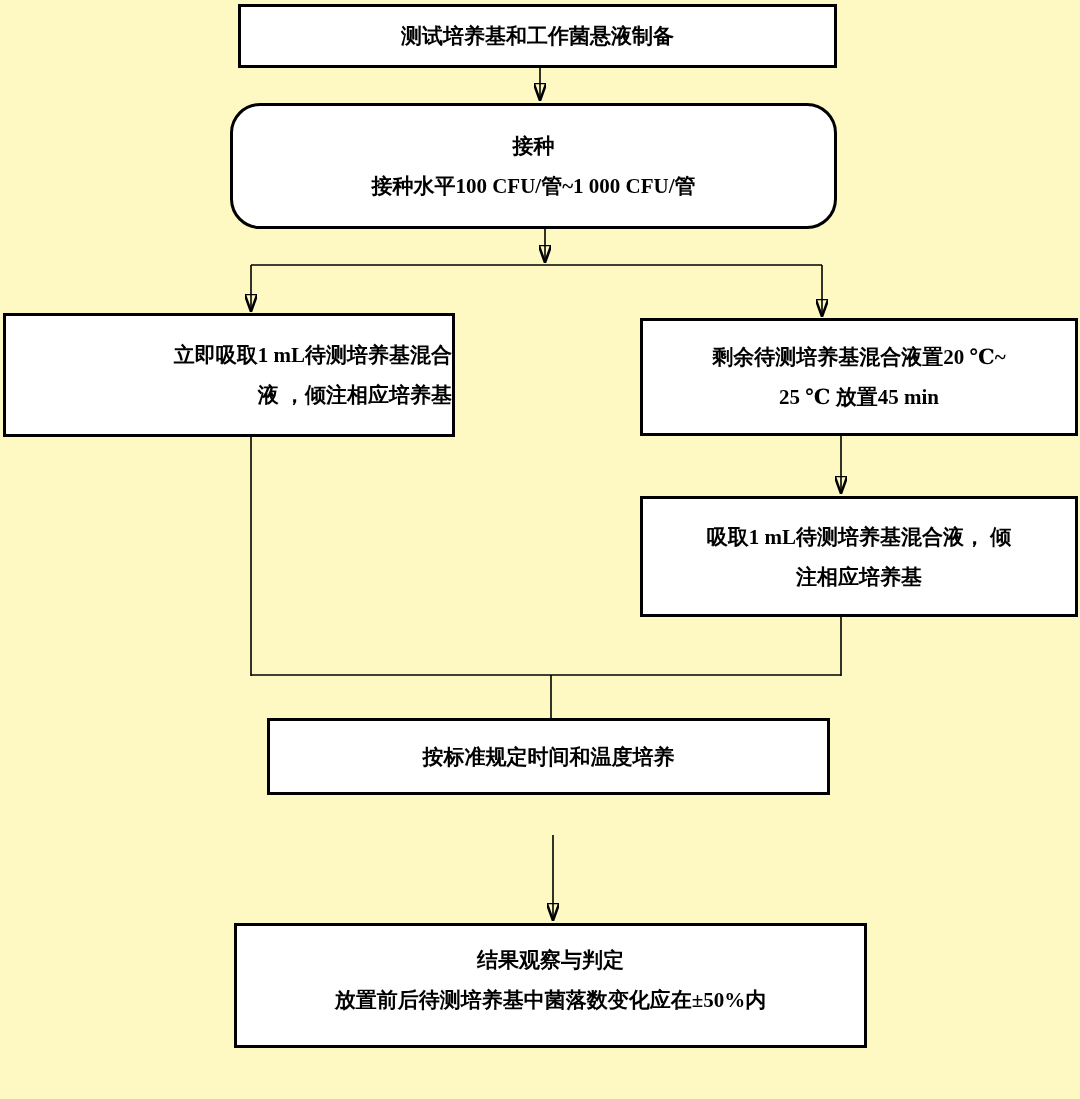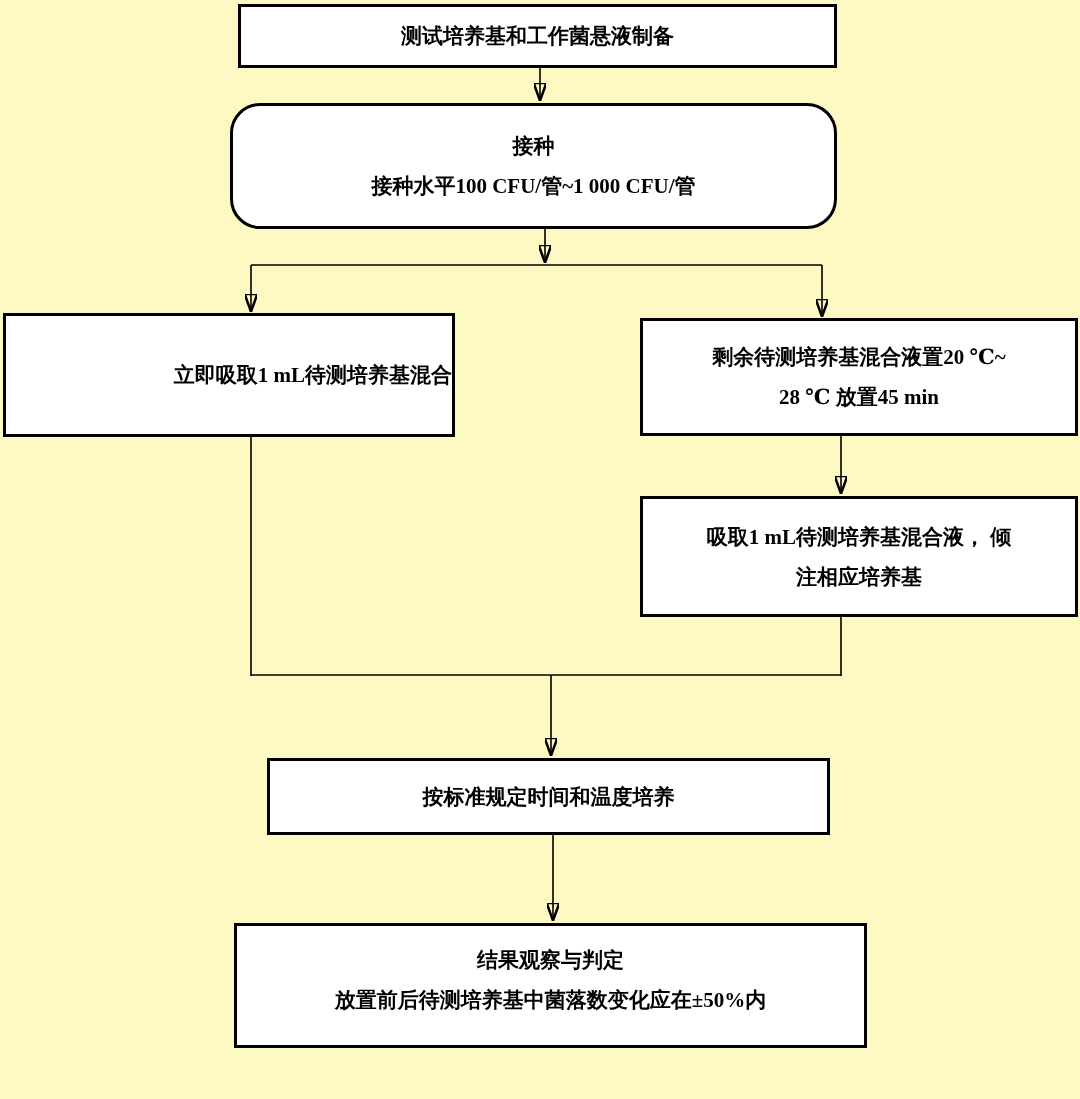--- a/index.html
+++ b/index.html
@@ -43,21 +43,21 @@
   }
   .node .nline {
     line-height: 40px;
     white-space: nowrap;
   }
   #box-prepare   { left: 238px; top: 4px;   width: 599px; height: 64px; }
   #box-inoculate { left: 230px; top: 103px; width: 607px; height: 126px; border-radius: 30px; }
   #box-immediate { left: 3px;   top: 313px; width: 452px; height: 124px; align-items: flex-end; }
   #box-hold      { left: 640px; top: 318px; width: 438px; height: 118px; align-items: center; }
   #box-pour2     { left: 640px; top: 496px; width: 438px; height: 121px; text-align: center; }
-  #box-incubate  { left: 267px; top: 758px; width: 563px; height: 77px; }
+  #box-incubate  { left: 267px; top: 718px; width: 563px; height: 77px; }
   #box-result    { left: 234px; top: 923px; width: 633px; height: 125px; padding-bottom: 12px; }
 </style>
 </head>
 <body>
 
 <div class="canvas">
 
   <svg class="edges" viewBox="0 0 1080 1099" xmlns="http://www.w3.org/2000/svg">
     <defs>
       <marker id="arrowhead" markerWidth="11" markerHeight="8" refX="10" refY="4" orient="auto">
@@ -81,25 +81,26 @@
     <div class="nline">测试培养基和工作菌悬液制备</div>
   </div>
 
   <div class="node" id="box-inoculate">
     <div class="nline">接种</div>
     <div class="nline">接种水平100 CFU/管~1 000 CFU/管</div>
   </div>
 
   <div class="node" id="box-immediate">
     <div class="nline">立即吸取1 mL待测培养基混合</div>
+    <div class="nline">液 ，倾注相应培养基</div>
   </div>
 
   <div class="node" id="box-hold">
     <div class="nline">剩余待测培养基混合液置20 ℃~</div>
-    <div class="nline">28 ℃ 放置45 min</div>
+    <div class="nline">25 ℃ 放置45 min</div>
   </div>
 
   <div class="node" id="box-pour2">
     <div class="nline">吸取1 mL待测培养基混合液， 倾</div>
     <div class="nline">注相应培养基</div>
   </div>
 
   <div class="node" id="box-incubate">
     <div class="nline">按标准规定时间和温度培养</div>
   </div>

